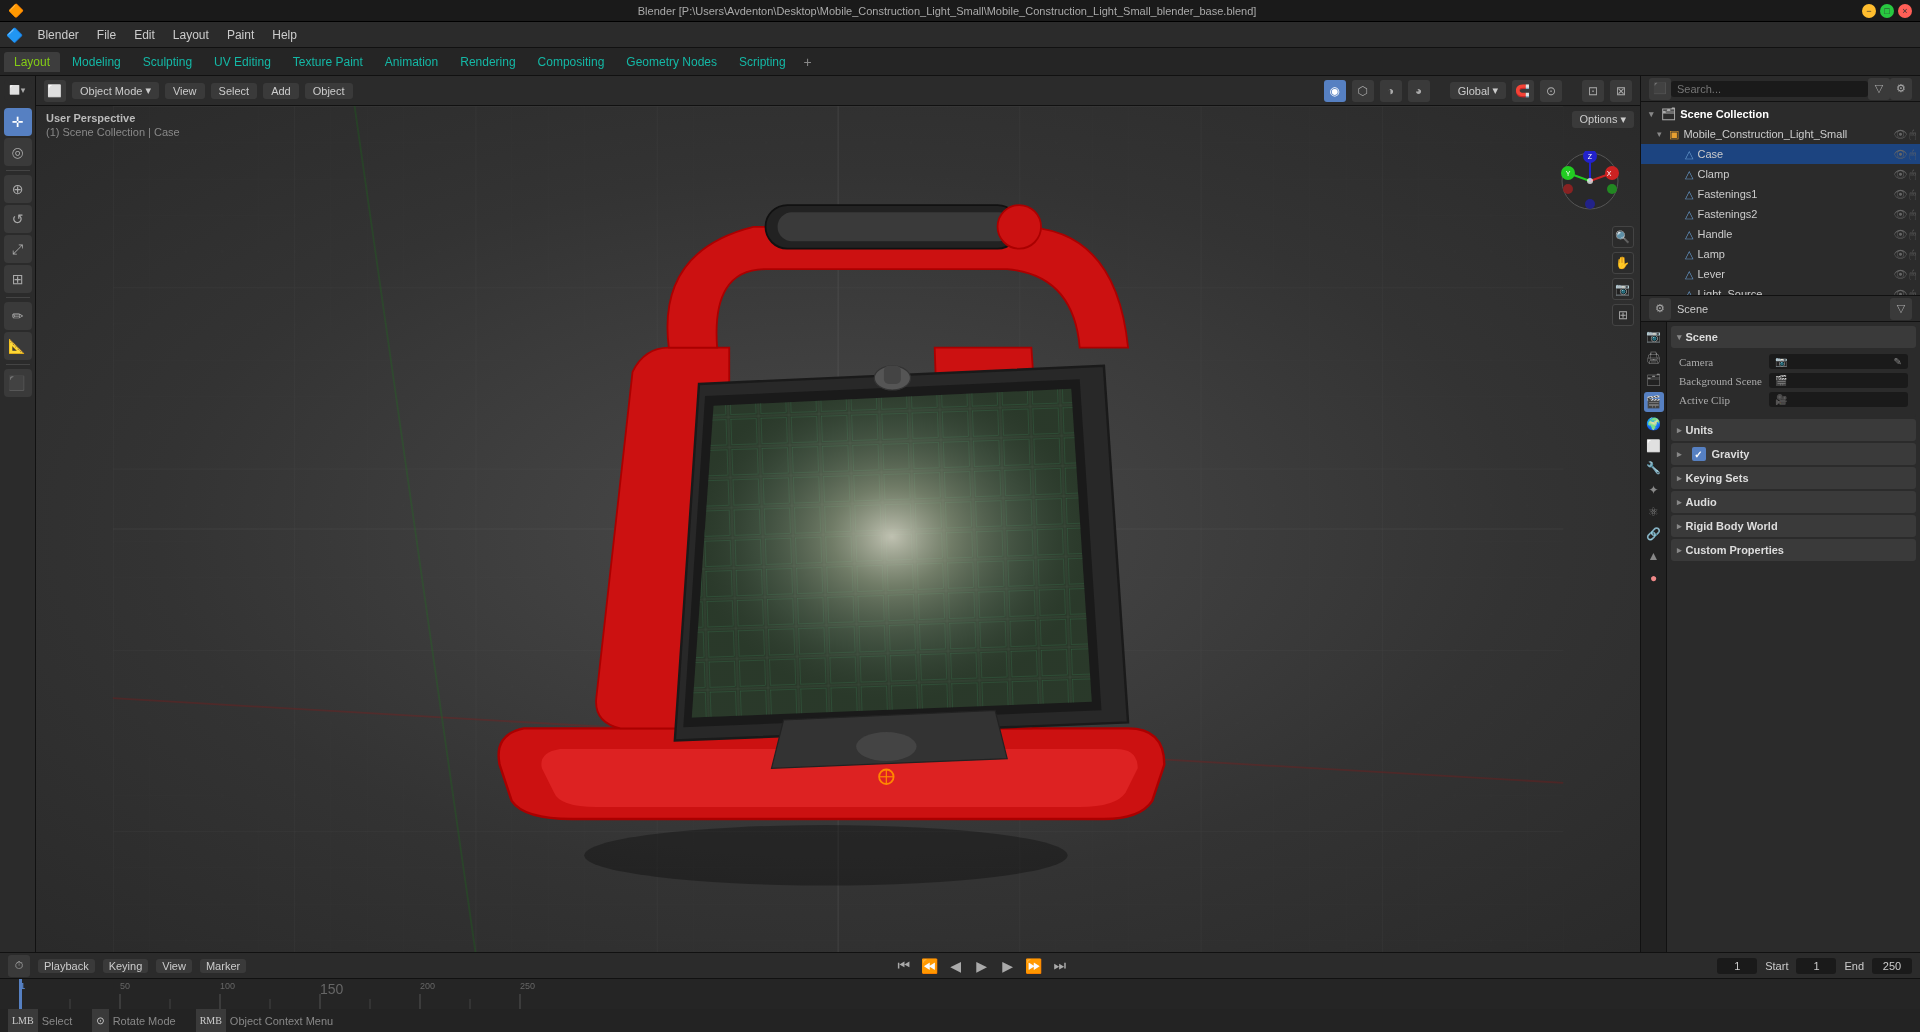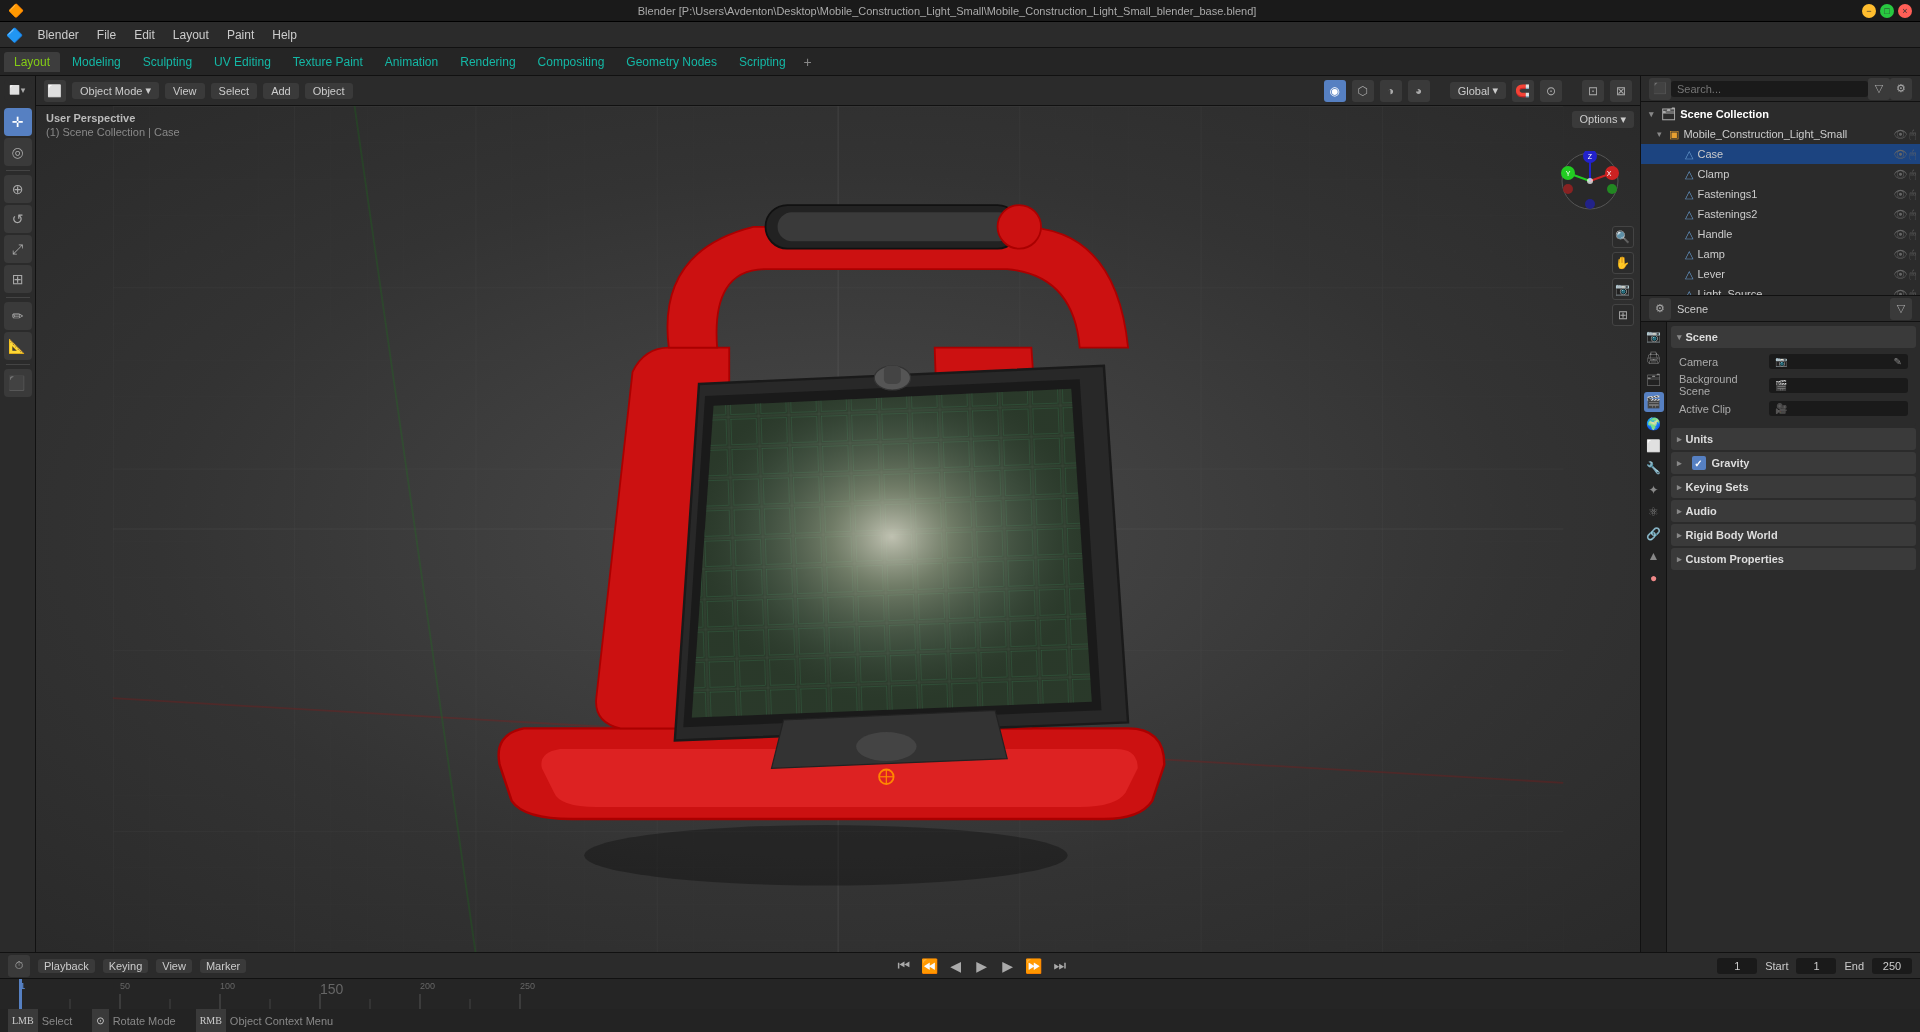--- a/index.html
+++ b/index.html
@@ -333,20 +333,21 @@
     }
     .prop-section-arrow {
       margin-right: 4px;
       font-size: 9px;
       color: #888;
     }
     .prop-section-content {
       background: #2b2b2b;
       padding: 6px 8px;
       border-radius: 0 0 3px 3px;
+      font-family: Liberation Serif, serif;
     }
     .prop-row {
       display: flex;
       align-items: center;
       margin-bottom: 4px;
       font-size: 11px;
     }
     .prop-label {
       width: 90px;
       color: #aaa;

